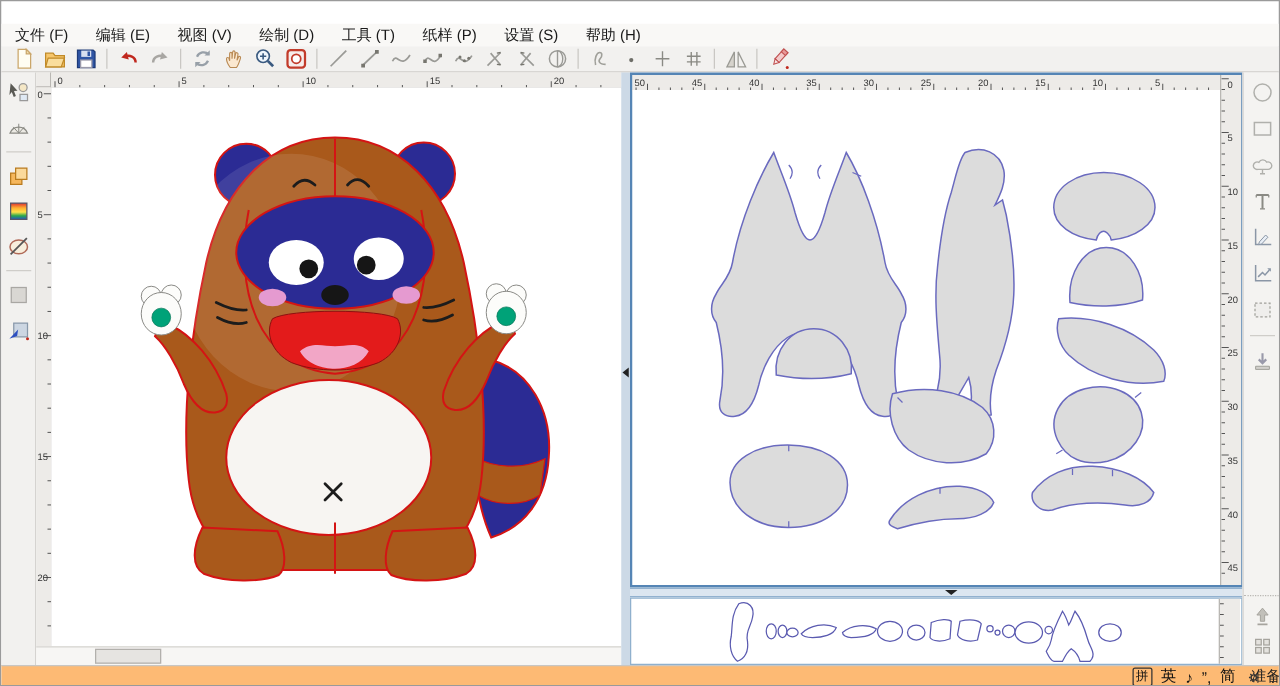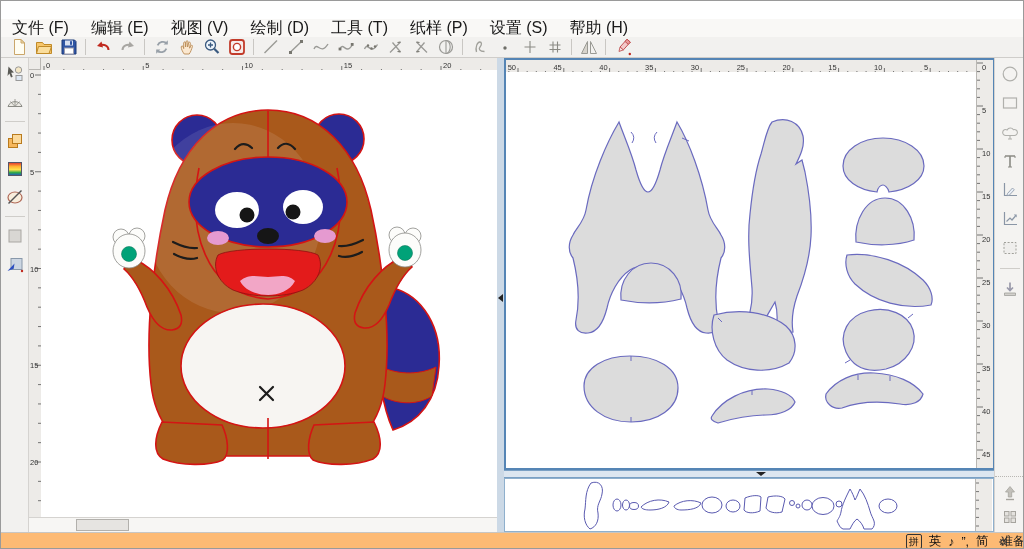--- a/index.html
+++ b/index.html
@@ -3,21 +3,21 @@
 <meta charset="utf-8">
 <style>
   html,body{margin:0;padding:0;background:#888;}
   #app{position:relative;width:1024px;height:549px;background:#fff;overflow:hidden;
        font-family:"Liberation Sans",sans-serif;box-sizing:border-box;border:1px solid #9a9a9a;}
   
   #titlebar{position:absolute;left:0;top:0;width:1024px;height:18px;background:#ffffff;display:flex;align-items:center;font-size:12px;color:#222;}
   #title-icon{width:14px;height:14px;margin:0 5px 0 6px;}
   #win-controls{position:absolute;right:0;top:0;height:18px;display:flex;}
   .winbtn{width:34px;height:18px;display:flex;align-items:center;justify-content:center;font-size:11px;color:#444;}
-  #menubar{position:absolute;left:0;top:18px;width:1024px;height:18px;background:#f9f8f6;display:flex;align-items:center;font-size:16px;color:#1a1a1a;}
+  #menubar{position:absolute;left:0;top:18px;width:1024px;height:18px;background:#f9f8f6;display:flex;align-items:center;font-size:12px;color:#1a1a1a;}
   .menu-item{padding:0 11px;height:18px;line-height:18px;}
   #toolbar{position:absolute;left:0;top:36px;width:1024px;height:21px;background:#f2f1ef;border-bottom:1px solid #cfcdca;display:flex;align-items:center;padding-left:5px;box-sizing:border-box;}
   .tool{width:25px;height:20px;display:flex;align-items:center;justify-content:center;}
   .tsep{width:1px;height:16px;background:#c9c7c3;margin:0 4px;}
   
   #left-toolcol{position:absolute;left:0;top:57px;width:28px;height:474px;background:#f2f1ef;border-right:1px solid #d5d3d0;display:flex;flex-direction:column;align-items:center;padding-top:6px;box-sizing:border-box;gap:8px;}
   #right-toolcol{position:absolute;left:993px;top:57px;width:31px;height:474px;background:#f4f3f1;border-left:1px solid #d5d3d0;box-sizing:border-box;}
   #right-tools-top{display:flex;flex-direction:column;align-items:center;padding-top:6px;gap:9px;}
   .vsep{width:20px;height:1px;background:#cfcdc9;margin:1px 0;}
   #corner-tools{position:absolute;left:0;top:418px;width:30px;border-top:1px dotted #b9b7b3;display:flex;flex-direction:column;align-items:center;gap:4px;padding-top:6px;}

